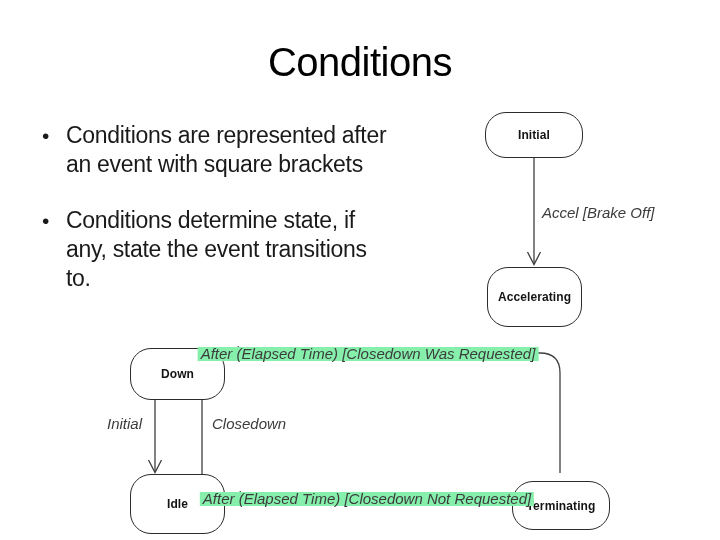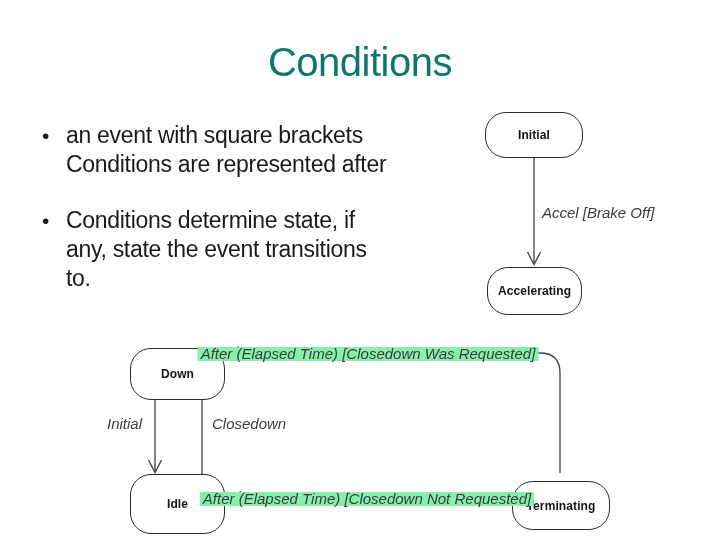--- a/index.html
+++ b/index.html
@@ -20,21 +20,21 @@
   
   .slide-title {
     position: absolute;
     left: 0;
     top: 38px;
     width: 720px;
     text-align: center;
     font-size: 40px;
     line-height: 48px;
     font-weight: 400;
-    color: #0f766e;
+    color: #000000;
     letter-spacing: -0.5px;
   }
   
   .bullets {
     position: absolute;
     left: 42px;
     top: 121px;
     width: 420px;
     color: #1a1a1a;
   }
@@ -75,21 +75,21 @@
     border-radius: 21px;
     display: flex;
     align-items: center;
     justify-content: center;
     font-size: 12px;
     font-weight: 700;
     color: #141414;
     letter-spacing: 0.1px;
   }
   .state-initial      { left: 485px; top: 112px; width: 98px; height: 46px; }
-  .state-accelerating { left: 487px; top: 267px; width: 95px; height: 48px; }
+  .state-accelerating { left: 487px; top: 267px; width: 95px; height: 60px; }
   .state-down         { left: 130px; top: 348px; width: 95px; height: 52px; }
   .state-idle         { left: 130px; top: 474px; width: 95px; height: 60px; }
   .state-terminating  { left: 512px; top: 473px; width: 98px; height: 49px; margin-top: 8px; }
   .edge-label {
     position: absolute;
     font-size: 15px;
     line-height: 14px;
     color: #3c3c3c;
     white-space: nowrap;
     font-style: italic;
@@ -109,22 +109,22 @@
 <body>
 
 <div class="slide">
 
   <div class="slide-title">Conditions</div>
 
   <div class="bullets">
     <div class="bullet-item">
       <span class="bullet-marker">•</span>
       <div class="bullet-text">
+        <div>Conditions are represented after</div>
         <div>an event with square brackets</div>
-        <div>Conditions are represented after</div>
       </div>
     </div>
     <div class="bullet-item">
       <span class="bullet-marker">•</span>
       <div class="bullet-text">
         <div>Conditions determine state, if</div>
         <div>any, state the event transitions</div>
         <div>to.</div>
       </div>
     </div>

